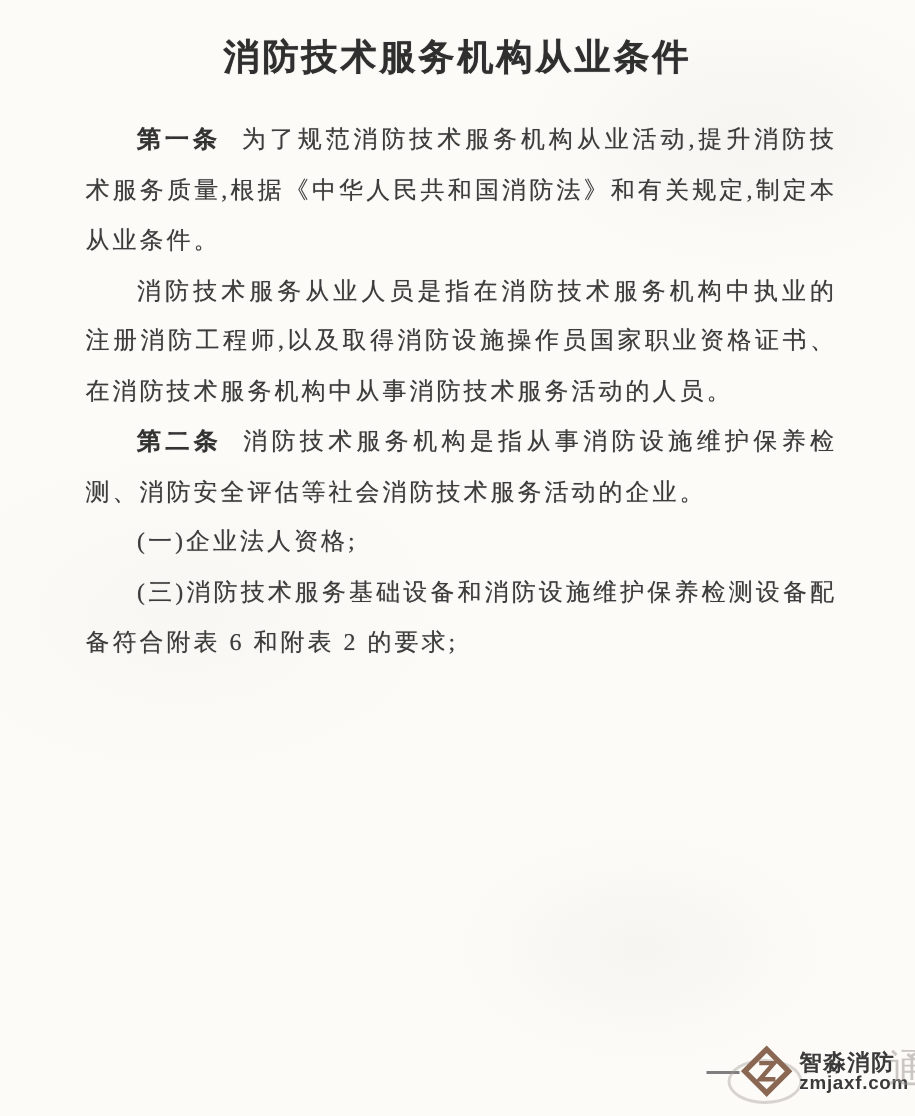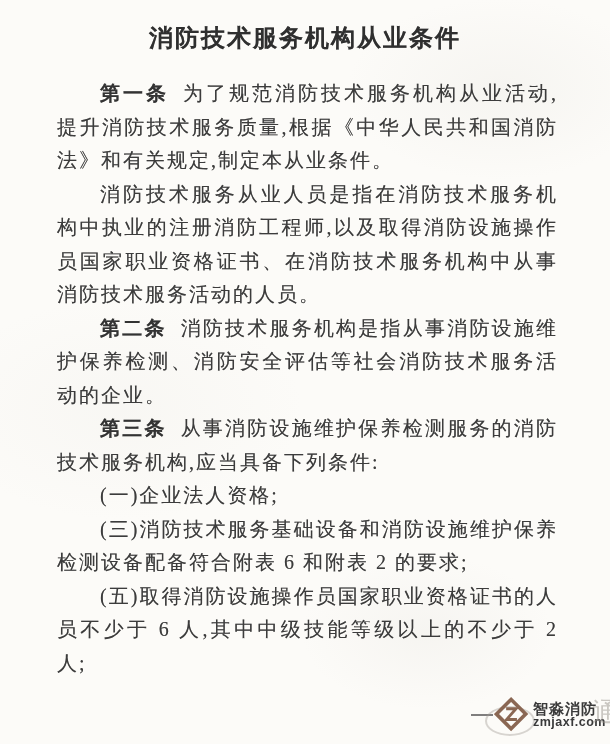--- a/index.html
+++ b/index.html
@@ -21,21 +21,21 @@
     padding-top:22px;
     text-align:center;
     font-size:24px;
     font-weight:bold;
     letter-spacing:2px;
     color:#2f2f2f;
     text-shadow:0 0 .6px rgba(47,47,47,.55);
   }
   .doc-body{
     padding:23px 52px 0 57px;
-    font-size:20px;
+    font-size:16px;
     line-height:33.5px;
     letter-spacing:2px;
     text-align:justify;
     text-justify:inter-ideograph;
     text-shadow:0 0 .5px rgba(60,60,60,.5);
   }
   .para{
     margin:0;
     text-indent:2.15em;
   }
@@ -110,29 +110,27 @@
   <h1 class="doc-title">消防技术服务机构从业条件</h1>
 
   <div class="doc-body">
 
     <p class="para"><span class="article-label">第一条</span><span>为了规范消防技术服务机构从业活动,提升消防技术服务质量,根据《中华人民共和国消防法》和有关规定,制定本从业条件。</span></p>
 
     <p class="para"><span>消防技术服务从业人员是指在消防技术服务机构中执业的注册消防工程师,以及取得消防设施操作员国家职业资格证书、在消防技术服务机构中从事消防技术服务活动的人员。</span></p>
 
     <p class="para"><span class="article-label">第二条</span><span>消防技术服务机构是指从事消防设施维护保养检测、消防安全评估等社会消防技术服务活动的企业。</span></p>
 
-    <p class="para"><span class="article-label">第三条</span><span>从事消防设施维护保养检测服务的消防技术服务机构,应当具备下列条件:</span></p>
 
     <p class="para"><span>(一)企业法人资格;</span></p>
 
 
     <p class="para"><span>(三)消防技术服务基础设备和消防设施维护保养检测设备配备符合附表 6 和附表 2 的要求;</span></p>
 
 
-    <p class="para"><span>(五)取得消防设施操作员国家职业资格证书的人员不少于 6 人,其中中级技能等级以上的不少于 2 人;</span></p>
 
 
   </div>
 
   <div class="watermark">
     <span class="wm-dash"></span>
     <span class="wm-ghost-circle"></span>
     <svg class="wm-logo" viewBox="0 0 40 44" xmlns="http://www.w3.org/2000/svg">
       <g fill="none" stroke="#8a6753">
         <rect x="7.5" y="9.5" width="23" height="23" transform="rotate(45 19 21)" stroke-width="4"></rect>

